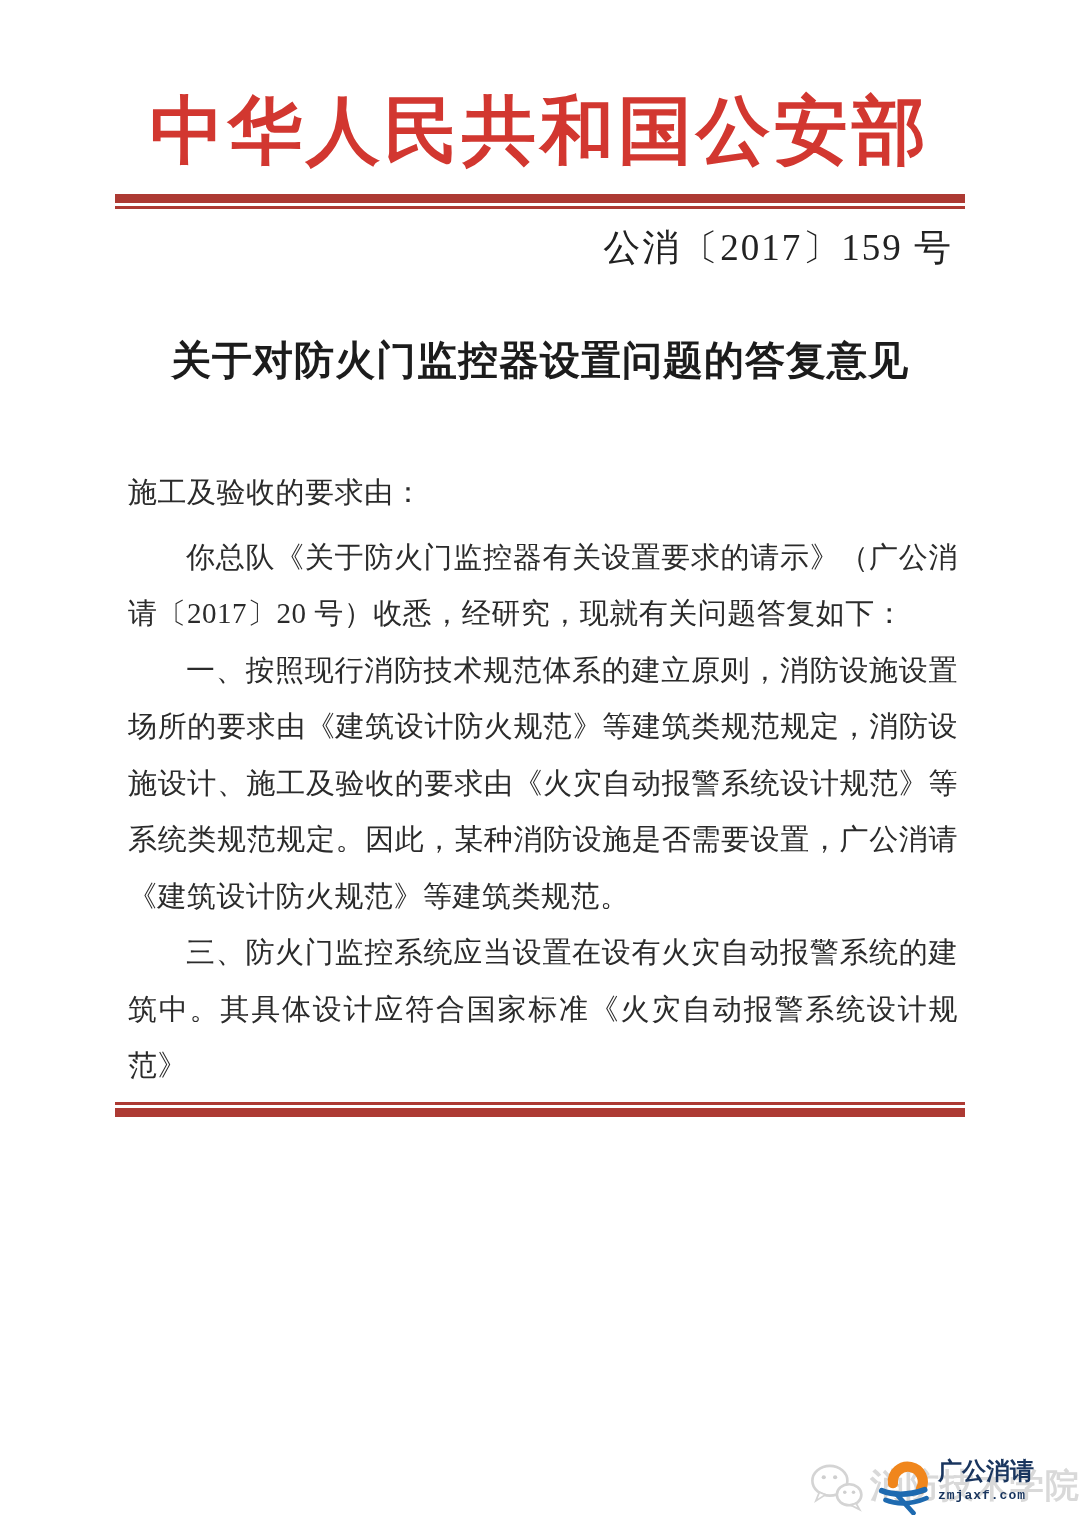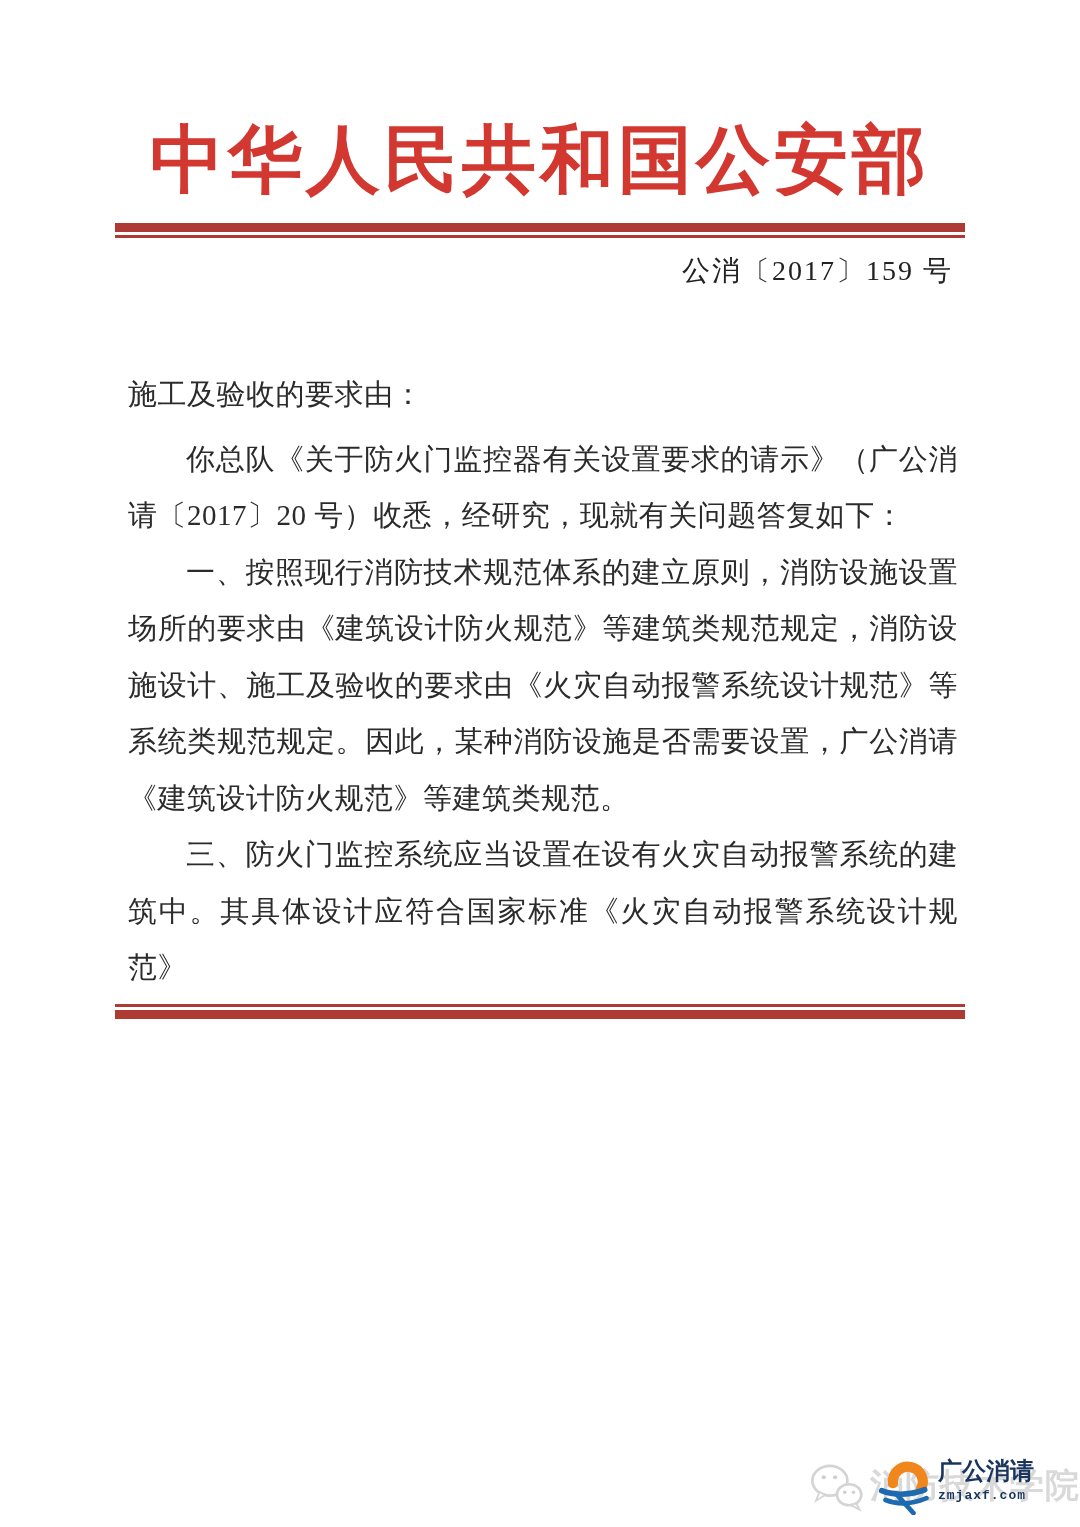--- a/index.html
+++ b/index.html
@@ -16,40 +16,40 @@
   html,body{background:#ffffff;}
   body{
     width:1080px;height:1527px;
     font-family:"Liberation Serif","DejaVu Serif",serif;
     overflow:hidden;position:relative;
   }
   .page{
     position:relative;width:1080px;height:1527px;background:#ffffff;overflow:hidden;
   }
   .org-name{
-    margin-top:120px;
+    margin-top:91px;
     text-align:center;
     font-size:74px;
     font-weight:700;
     letter-spacing:4px;
     line-height:1.1;
     color:var(--header-red);
     white-space:nowrap;
   }
   .rule{margin-left:115px;margin-right:115px;}
   .rule-top{margin-top:22px;}
   .rule-bottom{margin-top:8px;}
   .rule .bar-thick{height:9px;background:var(--rule-red);}
   .rule .bar-thin{height:3px;background:var(--rule-red);}
   .rule-top .bar-thin{margin-top:3px;}
   .rule-bottom .bar-thick{margin-top:3px;}
   .doc-number{
     margin:14px 127px 0 0;
     text-align:right;
-    font-size:28px;
+    font-size:37px;
     color:#222222;
     letter-spacing:2px;
   }
   .doc-title{
     margin-top:60px;
     text-align:center;
     font-family:"Liberation Sans","DejaVu Sans",sans-serif;
     font-size:40px;
     font-weight:700;
     letter-spacing:1px;
@@ -118,20 +118,21 @@
 
   <h1 class="org-name">中华人民共和国公安部</h1>
 
   <div class="rule rule-top">
     <div class="bar-thick"></div>
     <div class="bar-thin"></div>
   </div>
 
   <div class="doc-number">公消〔2017〕159 号</div>
 
+  <h2 class="doc-title">关于对防火门监控器设置问题的答复意见</h2>
 
   <div class="body-block">
     <p class="salutation">施工及验收的要求由：</p>
     <p class="para">你总队《关于防火门监控器有关设置要求的请示》（广公消请〔2017〕20 号）收悉，经研究，现就有关问题答复如下：</p>
     <p class="para">一、按照现行消防技术规范体系的建立原则，消防设施设置场所的要求由《建筑设计防火规范》等建筑类规范规定，消防设施设计、施工及验收的要求由《火灾自动报警系统设计规范》等系统类规范规定。因此，某种消防设施是否需要设置，广公消请《建筑设计防火规范》等建筑类规范。</p>
     <p class="para">三、防火门监控系统应当设置在设有火灾自动报警系统的建筑中。其具体设计应符合国家标准《火灾自动报警系统设计规范》</p>
   </div>
 
   <div class="rule rule-bottom">
     <div class="bar-thin"></div>

